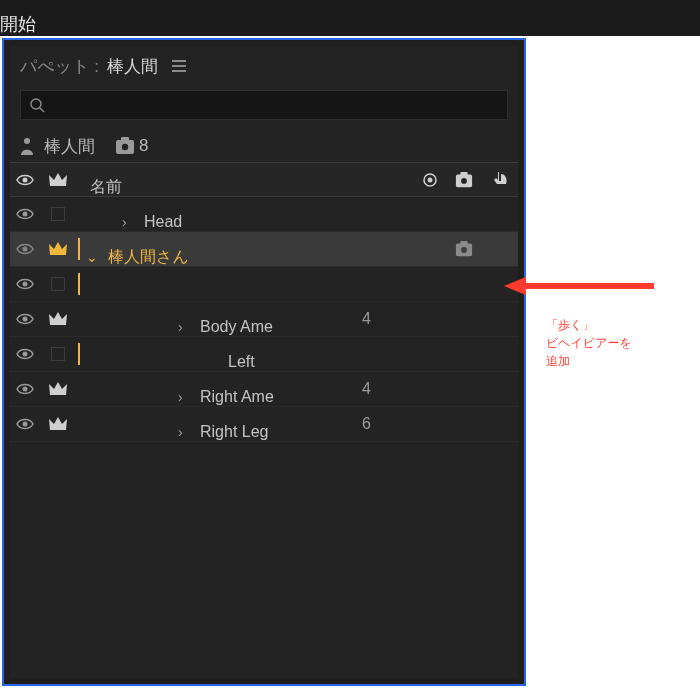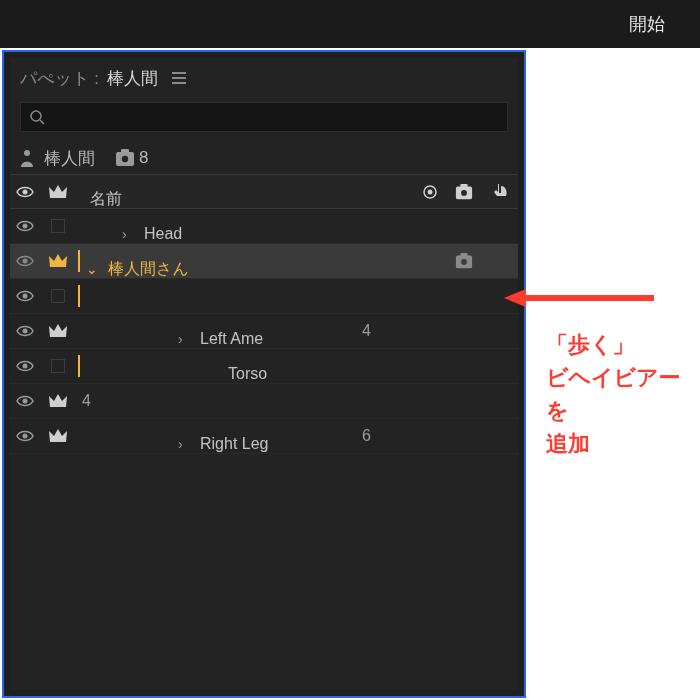--- a/index.html
+++ b/index.html
@@ -1,20 +1,20 @@
 <!DOCTYPE html>
 <html><head>
 <meta charset="utf-8">
 <style>
   * { box-sizing: border-box; margin: 0; padding: 0; }
   html, body { width: 700px; height: 700px; overflow: hidden; font-family: "Hiragino Kaku Gothic Pro", "Meiryo", sans-serif; }
   body { background: #ffffff; }
   .frame { position: relative; width: 700px; height: 700px; }
-  .topbar { position: absolute; left: 0; top: 0; width: 700px; height: 48px; background: #1b1b1b; color: #e6e6e6; display: flex; align-items: center; justify-content: flex-end; padding-right: 35px; font-size: 18px; }
-  .panel-wrap { position: absolute; left: 0; top: 48px; width: 700px; height: 564px; background: #fff; }
+  .topbar { position: absolute; left: 0; top: 0; width: 700px; height: 48px; background: #1b1b1b; color: #e6e6e6; display: flex; align-items: center; padding-right: 35px; font-size: 18px; }
+  .panel-wrap { position: absolute; left: 0; top: 36px; width: 700px; height: 564px; background: #fff; }
   .panel-border { position: absolute; left: 2px; top: 2px; width: 524px; height: 648px; border: 2px solid #2a66ea; background: #1f1f1f; }
   .panel-inner { position: absolute; left: 6px; top: 6px; right: 6px; bottom: 6px; background: #232323; }
   .panel-header { display: flex; align-items: center; height: 40px; padding: 0 10px; color: #cfcfcf; font-size: 17px; gap: 8px; }
   .panel-header .title-label { color: #8a8a8a; }
   .panel-header .title-name { color: #d8d8d8; }
   .menu-lines { display: inline-flex; flex-direction: column; gap: 3px; margin-left: 6px; }
   .menu-lines span { display: block; width: 14px; height: 2px; background: #8a8a8a; }
   .search { margin: 4px 10px 10px; height: 30px; background: #151515; border: 1px solid #2e2e2e; display: flex; align-items: center; padding: 0 8px; }
   .puppet-row { display: flex; align-items: center; height: 32px; padding: 0 10px; gap: 10px; color: #b9b9b9; font-size: 17px; }
   .puppet-row .count { display: flex; align-items: center; gap: 4px; margin-left: 10px; }
@@ -38,21 +38,21 @@
   .touch { width: 20px; height: 20px; }
   .rec { width: 14px; height: 14px; }
   .bar-y  { width: 2px; height: 22px; background: #f1b63e; }
   .bar-off{ width: 14px; height: 14px; border: 1px solid #3c3c3c; }
   .indent0 { padding-left: 4px; }
   .indent1 { padding-left: 40px; }
   .indent2 { padding-left: 96px; }
   .indent2b { padding-left: 124px; }
   .chev { font-size: 14px; color: #9c9c9c; }
   .tree-row.selected .chev { color: #f1b63e; }
-  .right-overlay { position: absolute; left: 546px; top: 280px; color: #ff3b30; font-size: 22px; line-height: 1.5; font-weight: bold; }
+  .right-overlay { position: absolute; left: 546px; top: 280px; color: #ff3b30; font-size: 12px; line-height: 1.5; }
   .arrow-svg { position: absolute; left: 504px; top: 239px; }
   svg { display: block; }
 </style>
 </head>
 <body>
 
 <div class="frame">
 
   <div class="topbar">
     <span>開始</span>
@@ -200,58 +200,59 @@
                   <path d="M1 7 C4 1 14 1 17 7 C14 13 4 13 1 7 Z" fill="none" stroke="#9a9a9a" stroke-width="1.5"></path>
                   <circle cx="9" cy="7" r="2.5" fill="#9a9a9a"></circle>
                 </svg>
               </div>
               <div class="col-crown">
                 <svg class="crown" viewBox="0 0 20 16">
                   <path d="M2 14 L1 3 L6 8 L10 1 L14 8 L19 3 L18 14 Z" fill="#cfcfcf"></path>
                 </svg>
               </div>
               <div class="col-bar"></div>
-              <div class="col-name indent2"><span class="col-arrow" style="display:inline-block;width:22px"><span class="chev">›</span></span><span>Left Ame</span></div>
+              <div class="col-name indent2"><span class="col-arrow" style="display:inline-block;width:22px"><span class="chev">›</span></span><span>Body Ame</span></div>
               <div class="col-val">4</div>
               <div class="col-rec"></div>
               <div class="col-gear"></div>
               <div class="col-touch"></div>
             </div>
             <div class="tree-row">
               <div class="col-eye">
                 <svg class="eye" viewBox="0 0 18 14">
                   <path d="M1 7 C4 1 14 1 17 7 C14 13 4 13 1 7 Z" fill="none" stroke="#9a9a9a" stroke-width="1.5"></path>
                   <circle cx="9" cy="7" r="2.5" fill="#9a9a9a"></circle>
                 </svg>
               </div>
               <div class="col-crown">
                 <span class="bar-off"></span>
               </div>
               <div class="col-bar">
                 <span class="bar-y"></span>
               </div>
-              <div class="col-name indent2b"><span class="col-arrow" style="display:inline-block;width:22px"></span><span>Torso</span></div>
+              <div class="col-name indent2b"><span class="col-arrow" style="display:inline-block;width:22px"></span><span>Left</span></div>
               <div class="col-val"></div>
               <div class="col-rec"></div>
               <div class="col-gear"></div>
               <div class="col-touch"></div>
             </div>
             <div class="tree-row">
               <div class="col-eye">
                 <svg class="eye" viewBox="0 0 18 14">
                   <path d="M1 7 C4 1 14 1 17 7 C14 13 4 13 1 7 Z" fill="none" stroke="#9a9a9a" stroke-width="1.5"></path>
                   <circle cx="9" cy="7" r="2.5" fill="#9a9a9a"></circle>
                 </svg>
               </div>
               <div class="col-crown">
                 <svg class="crown" viewBox="0 0 20 16">
                   <path d="M2 14 L1 3 L6 8 L10 1 L14 8 L19 3 L18 14 Z" fill="#cfcfcf"></path>
                 </svg>
               </div>
               <div class="col-bar"></div>
+              <div class="col-name indent2"><span class="col-arrow" style="display:inline-block;width:22px"><span class="chev">›</span></span><span>Right Ame</span></div>
               <div class="col-val">4</div>
               <div class="col-rec"></div>
               <div class="col-gear"></div>
               <div class="col-touch"></div>
             </div>
             <div class="tree-row">
               <div class="col-eye">
                 <svg class="eye" viewBox="0 0 18 14">
                   <path d="M1 7 C4 1 14 1 17 7 C14 13 4 13 1 7 Z" fill="none" stroke="#9a9a9a" stroke-width="1.5"></path>
                   <circle cx="9" cy="7" r="2.5" fill="#9a9a9a"></circle>

